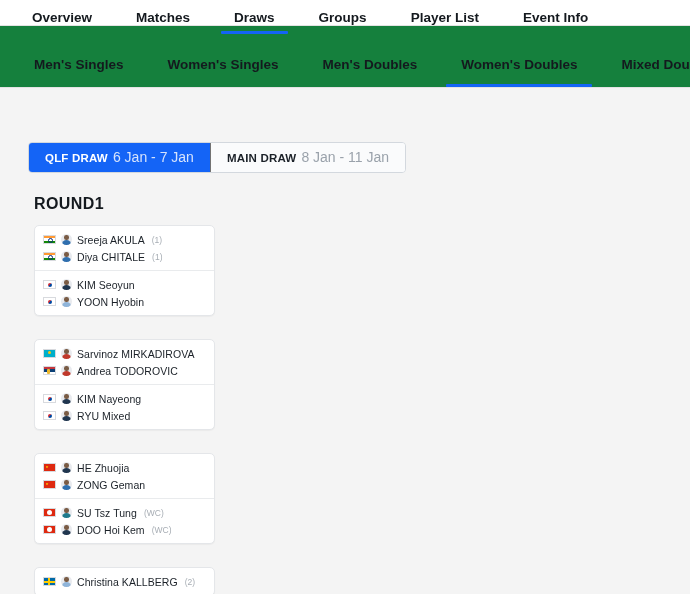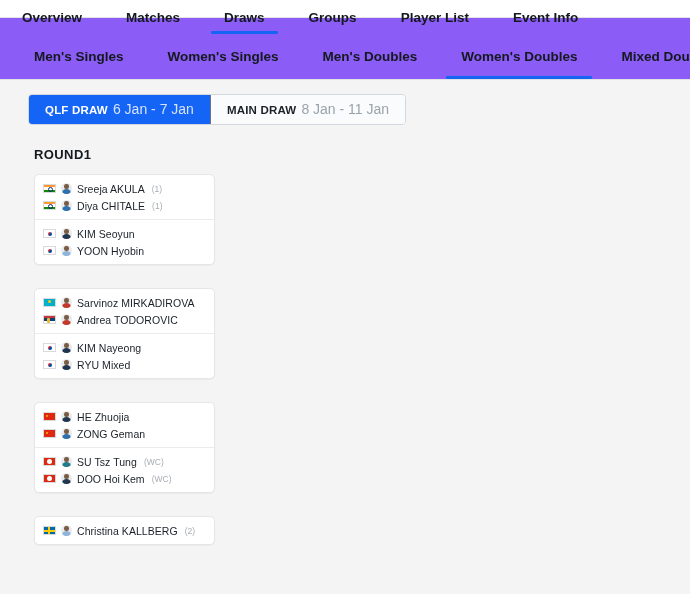--- a/index.html
+++ b/index.html
@@ -5,25 +5,26 @@
   * { box-sizing: border-box; margin: 0; padding: 0; }
   html, body {
     width: 690px; height: 594px;
     background: #f4f4f4;
     font-family: "Liberation Sans", sans-serif;
     overflow: hidden;
   }
 
   
   .topnav {
-    height: 18px;
+    height: 26px;
     background: #ffffff;
     border-bottom: 1px solid #e3e3e3;
     display: flex;
     align-items: flex-start;
+    padding-left: 10px;
   }
   .topnav-item {
     position: relative;
     height: 34px;
     display: flex;
     align-items: center;
     padding: 0 22px;
     font-size: 13.5px;
     font-weight: bold;
     color: #14191e;
@@ -34,21 +35,21 @@
     position: absolute;
     left: 9px; right: 9px; bottom: 0;
     height: 3px;
     background: #1464f6;
     border-radius: 1px;
   }
 
   
   .subnav {
     height: 62px;
-    background: #8b5cf6;
+    background: #15803d;
     border-bottom: 1px solid #e3e3e3;
     display: flex;
     align-items: flex-end;
     padding-left: 12px;
   }
   .subnav-item {
     position: relative;
     height: 46px;
     display: flex;
     align-items: center;
@@ -69,20 +70,21 @@
 
   
   .content { padding: 14px 0 0 28px; }
 
   .draw-toggle {
     display: inline-flex;
     border-radius: 4px;
     overflow: hidden;
     border: 1px solid #d3d8de;
     background: #fafbfc;
+    margin-top: 40px;
   }
   .draw-btn {
     display: flex;
     align-items: baseline;
     gap: 5px;
     padding: 6px 16px 7px;
     font-size: 11.5px;
     cursor: pointer;
     white-space: nowrap;
   }
@@ -90,21 +92,21 @@
   .draw-btn .d-dates { font-size: 14px; }
   .draw-btn.active { background: #1464f6; }
   .draw-btn.active .d-title { color: #ffffff; }
   .draw-btn.active .d-dates { color: #d6e3fc; }
   .draw-btn.inactive { background: #fafbfc; border-left: 1px solid #737373; }
   .draw-btn.inactive .d-title { color: #1b2128; }
   .draw-btn.inactive .d-dates { color: #9aa2ab; }
 
   .round-title {
     margin: 22px 0 12px 6px;
-    font-size: 13px;
+    font-size: 16px;
     font-weight: bold;
     color: #14191e;
     letter-spacing: .4px;
   }
 
   
   .matches { display: flex; flex-direction: column; gap: 23px; padding-left: 6px; }
   .match {
     width: 181px;
     background: #ffffff;

